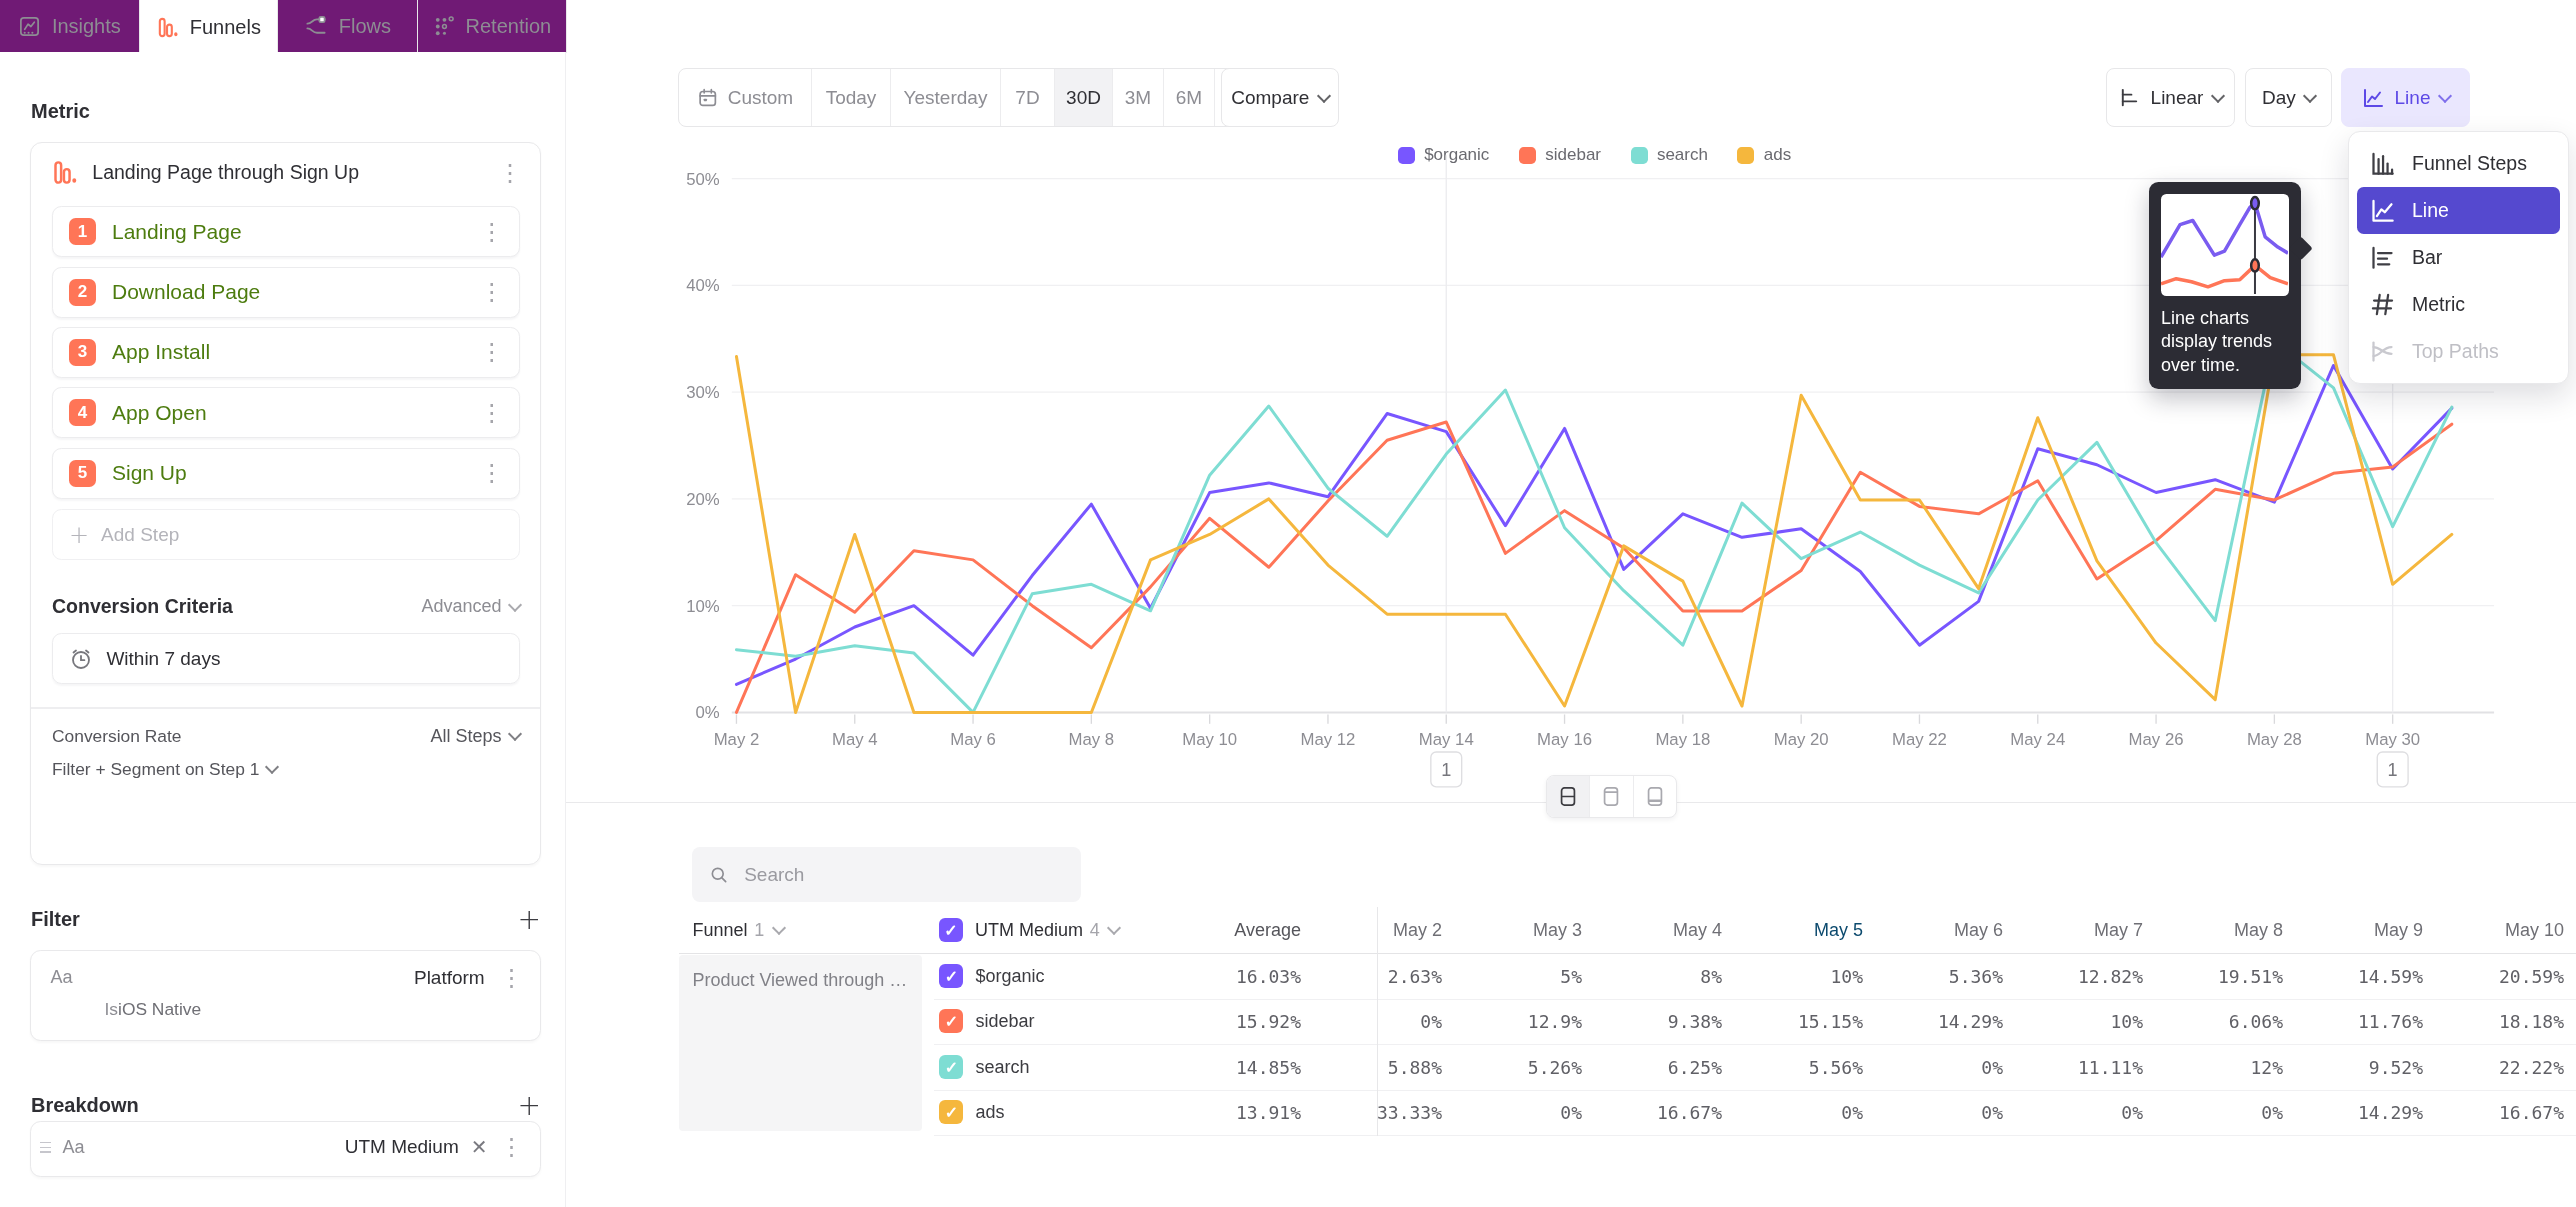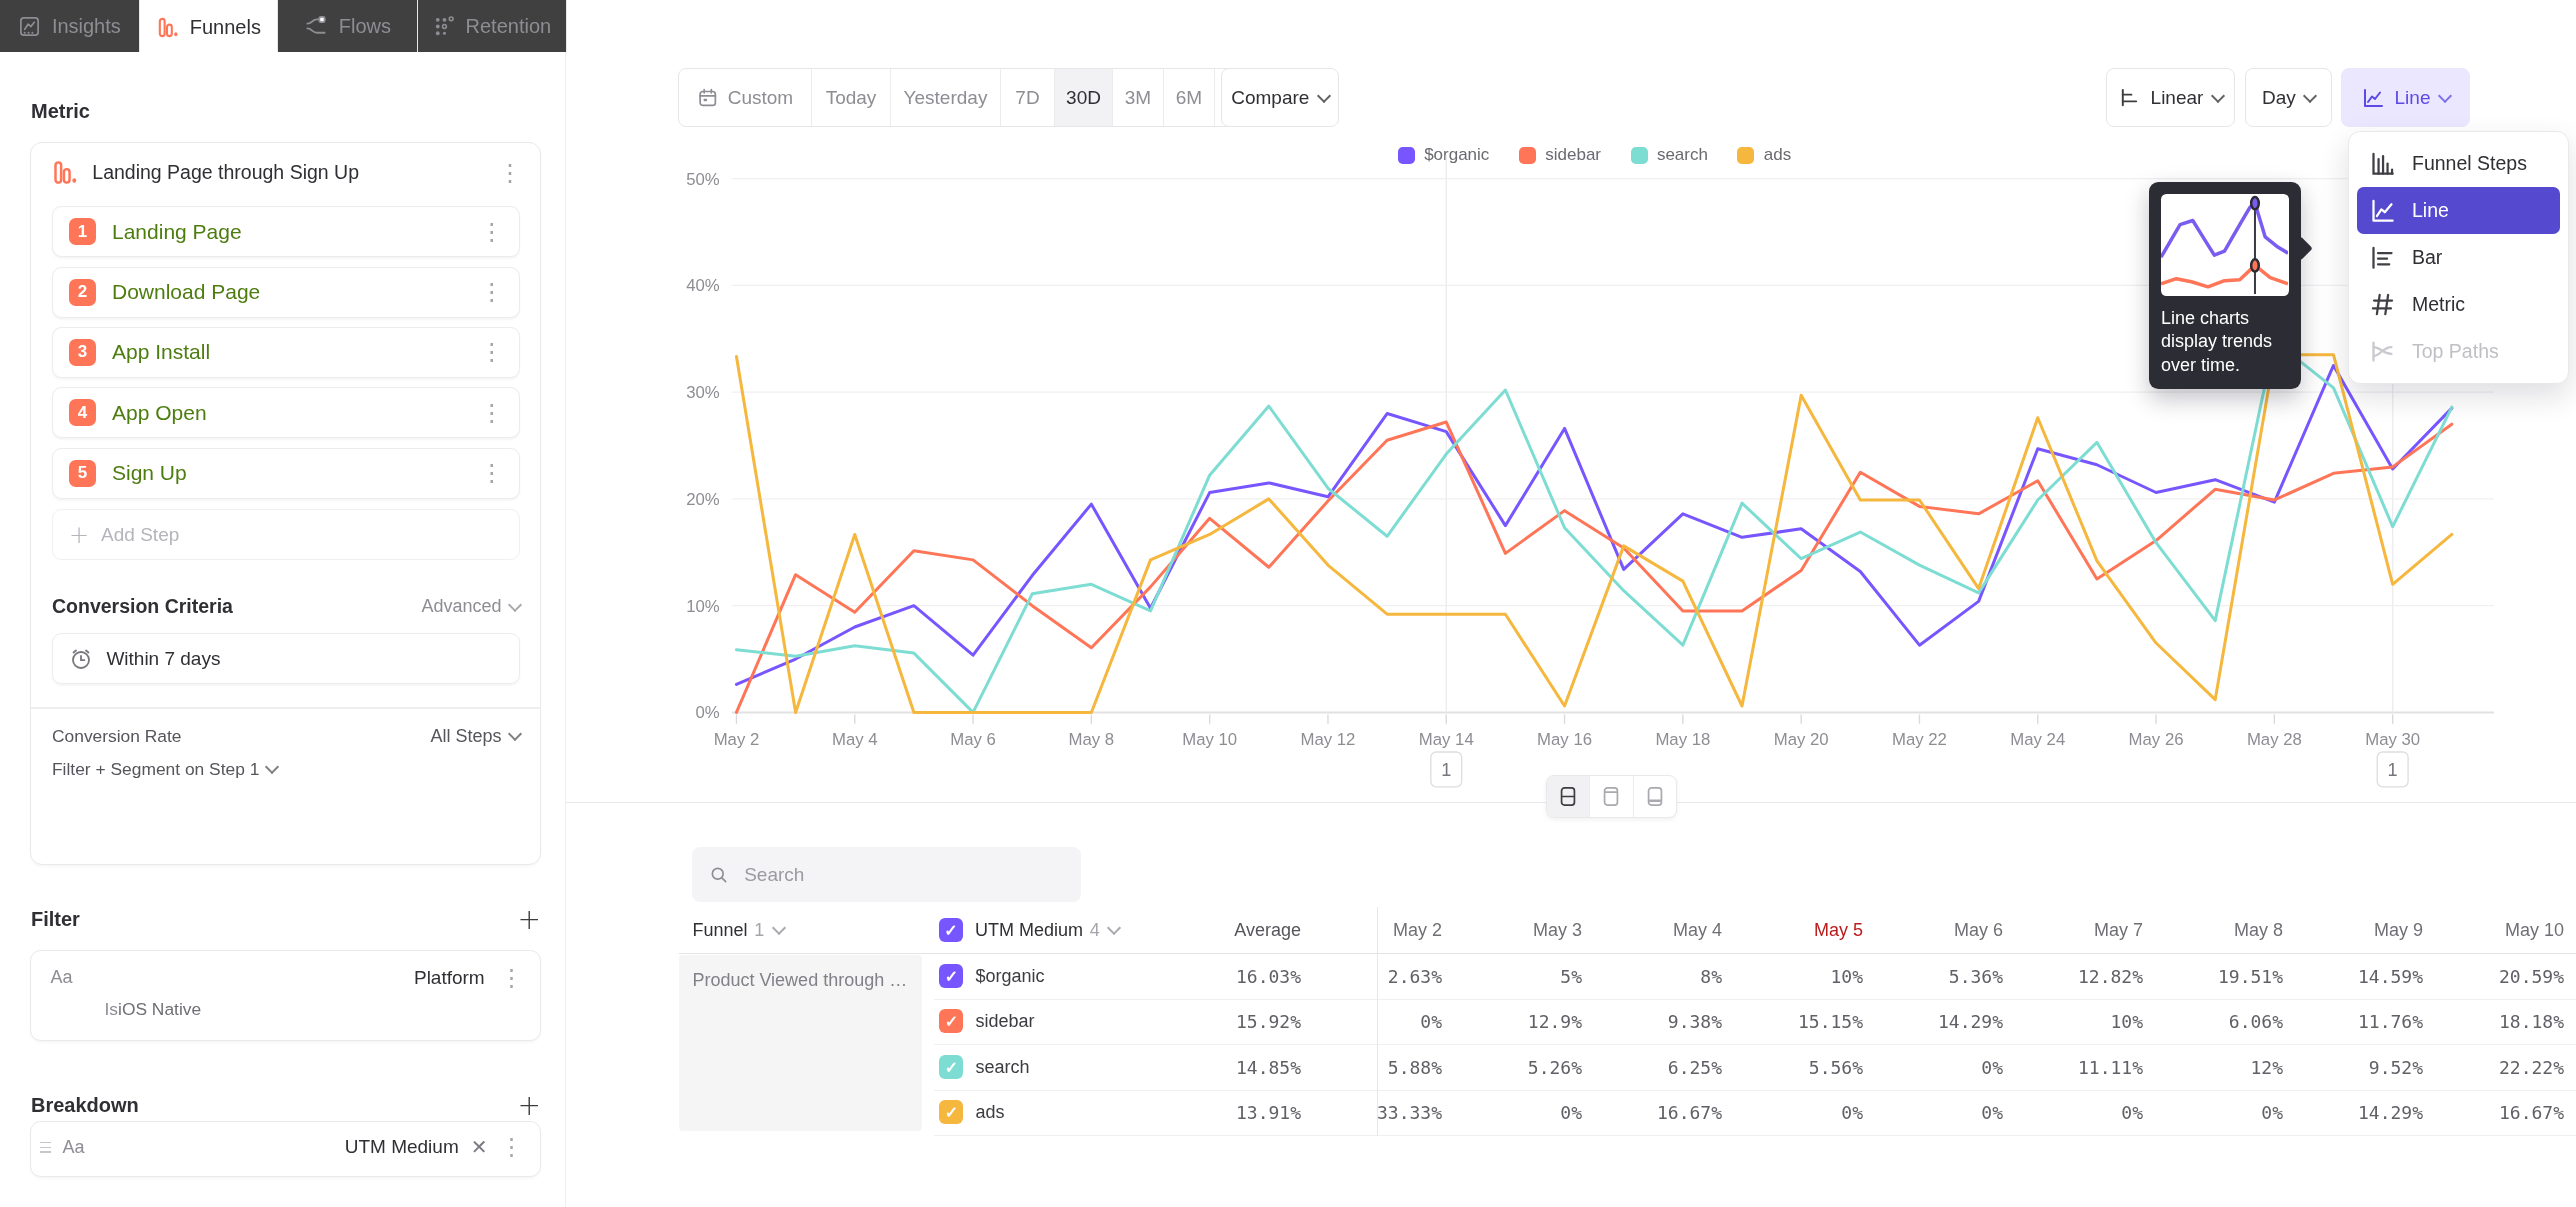--- a/index.html
+++ b/index.html
@@ -6,21 +6,21 @@
   body{
     width:2576px;height:1208px;position:relative;overflow:hidden;
     background:#ffffff;color:#3c3c41;
     font-family:"Liberation Sans",sans-serif;
     -webkit-font-smoothing:antialiased;
   }
   .abs{position:absolute;}
   svg{display:block;}
 
   
-  .tabbar{position:absolute;left:0;top:0;width:566px;height:52px;background:#404040;border-bottom:1.3px solid #e8e8ea;border-right:1.3px solid #e8e8ea;display:flex;}
+  .tabbar{position:absolute;left:0;top:0;width:566px;height:52px;background:#701a75;border-bottom:1.3px solid #e8e8ea;border-right:1.3px solid #e8e8ea;display:flex;}
   .tab{height:52px;display:flex;align-items:center;justify-content:center;gap:10.7px;font-size:20px;color:#8d8d93;border-right:1.3px solid #e8e8ea;box-sizing:border-box;cursor:pointer;}
   .tab .ticon{display:flex;}
   .tab.active{background:#ffffff;color:#2f2f34;height:54px;font-weight:500;}
 
   
   .sidebar{position:absolute;left:0;top:52px;width:565px;bottom:0;background:#fff;border-right:1.3px solid #efeff1;}
   .s-heading{position:absolute;left:31px;font-size:20px;font-weight:700;color:#2f2f34;}
   .panel{position:absolute;left:29.5px;width:511px;background:#fff;border:1.3px solid #e9e9eb;border-radius:12px;box-shadow:0 1.3px 2.7px rgba(20,20,40,.03);box-sizing:border-box;}
   .panel-title-row{display:flex;align-items:center;gap:14.8px;padding:16px 17.4px 5.4px 20px;}
   .panel-title{font-size:19.5px;font-weight:500;color:#2f2f34;flex:1;}
@@ -455,21 +455,21 @@
     <div class="th" style="left: 260px;">
       <span class="chk" style="background:#7856FF">✓</span>
       <span class="dark" style="margin-left:12px">UTM Medium</span>
       <span class="cnt">4</span>
       <span class="chev" style="margin-left:9.4px;color:#8d8d93"></span>
     </div>
     <div class="th cell-r" style="left: 491px; width: 131px; color: rgb(85, 85, 91);">Average</div>
     <div class="th cell-r" style="left: 632px; width: 131px; color: rgb(111, 111, 117);">May 2</div>
     <div class="th cell-r" style="left: 772px; width: 131px; color: rgb(111, 111, 117);">May 3</div>
     <div class="th cell-r" style="left: 912px; width: 131px; color: rgb(111, 111, 117);">May 4</div>
-    <div class="th cell-r" style="left: 1053px; width: 131px; color: #b91c1c;">May 5</div>
+    <div class="th cell-r" style="left: 1053px; width: 131px; color: #0c4a6e;">May 5</div>
     <div class="th cell-r" style="left: 1193px; width: 131px; color: rgb(111, 111, 117);">May 6</div>
     <div class="th cell-r" style="left: 1333px; width: 131px; color: rgb(111, 111, 117);">May 7</div>
     <div class="th cell-r" style="left: 1473px; width: 131px; color: rgb(111, 111, 117);">May 8</div>
     <div class="th cell-r" style="left: 1613px; width: 131px; color: rgb(111, 111, 117);">May 9</div>
     <div class="th cell-r" style="left: 1754px; width: 131px; color: rgb(111, 111, 117);">May 10</div>
     <div class="headline"></div>
     <div class="funnelcell">Product Viewed through P...</div>
     <div class="trow" style="top: 46px;">
       <div class="rowlab">
         <span class="chk" style="background: rgb(120, 86, 255);">✓</span>

